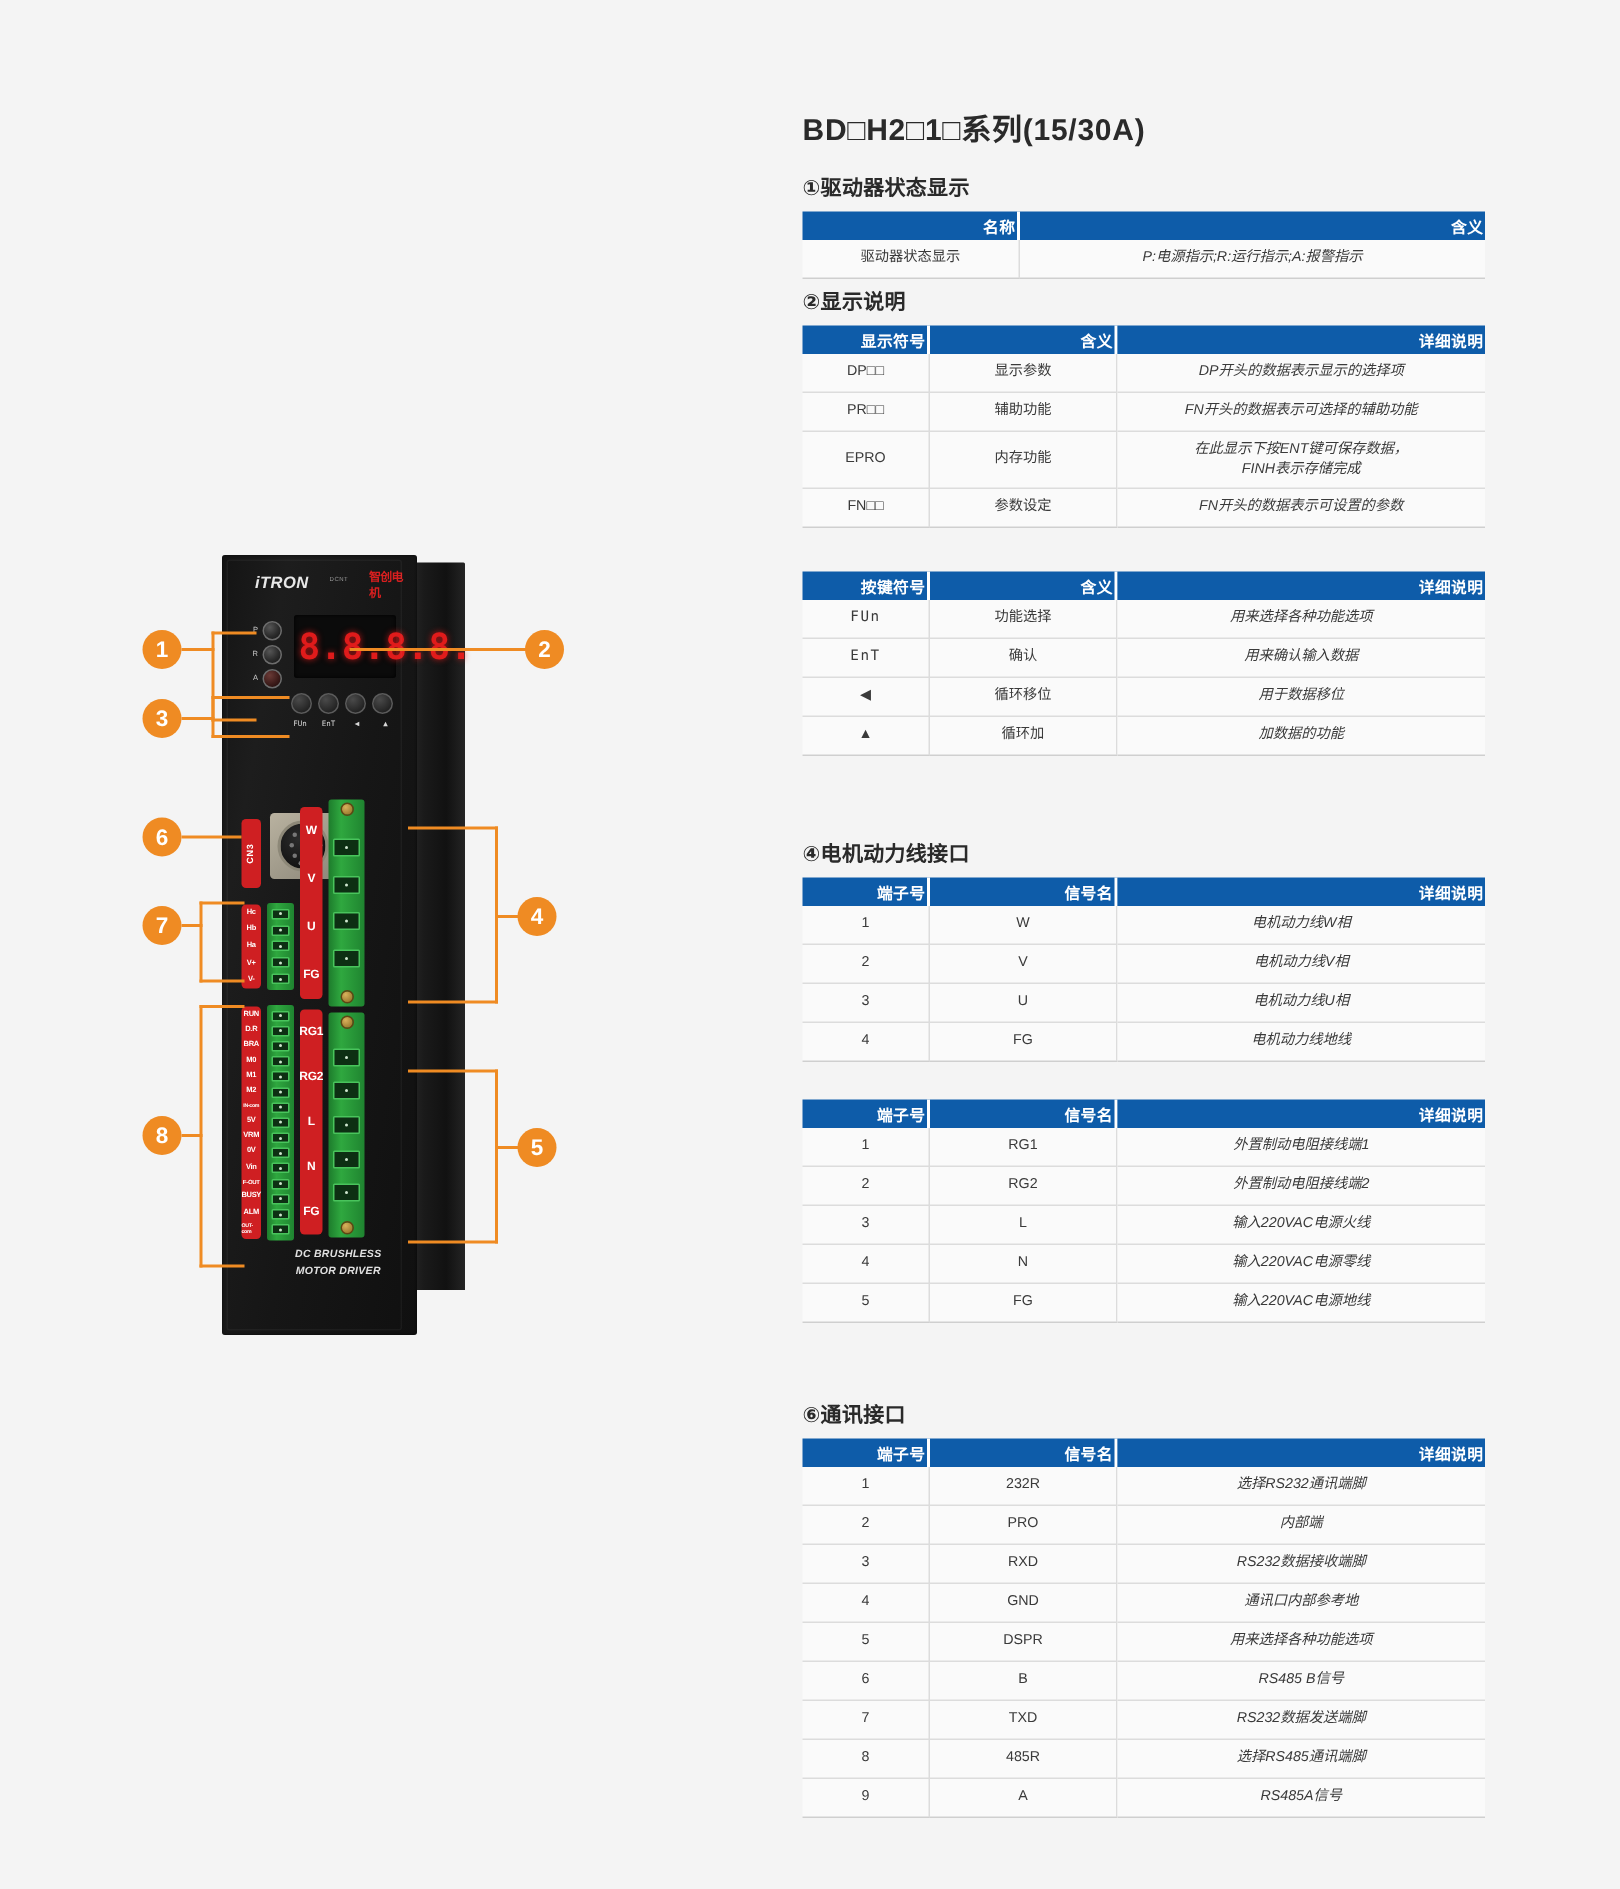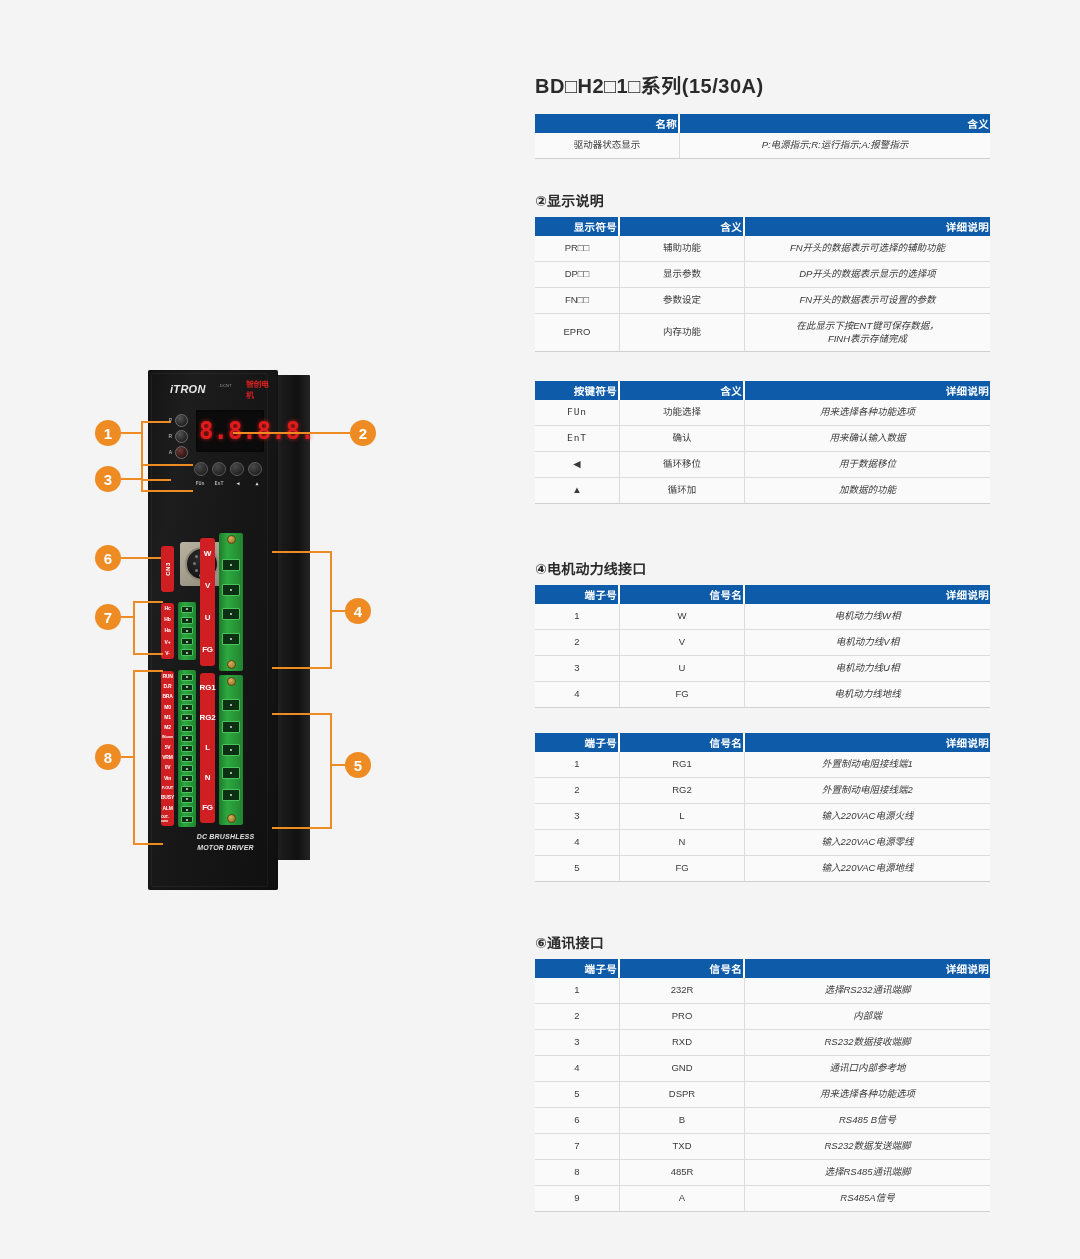--- a/index.html
+++ b/index.html
@@ -411,20 +411,21 @@
     <div class="cl v" style="left:133px;top:670px;height:175px;"></div>
     <div class="cl h" style="left:133px;top:670px;width:30px;"></div>
     <div class="cl h" style="left:133px;top:843px;width:30px;"></div>
   </div>
 
   <div class="content">
 
     <div class="series-title">BD□H2□1□系列(15/30A)</div>
 
     <div class="sec" style="top:114px;">
+      <div class="sec-title">①驱动器状态显示</div>
       <table class="t">
         <colgroup>
             <col style="width:145px">
             <col style="width:310px">
           </colgroup>
         <thead>
             <tr>
           <th>名称</th>
           <th>含义</th>
         </tr>
@@ -448,38 +449,38 @@
           </colgroup>
         <thead>
             <tr>
           <th>显示符号</th>
           <th>含义</th>
           <th>详细说明</th>
         </tr>
           </thead>
         <tbody>
           <tr>
+            <td>DP□□</td>
+            <td>显示参数</td>
+            <td>DP开头的数据表示显示的选择项</td>
+          </tr>
+          <tr>
             <td>PR□□</td>
             <td>辅助功能</td>
             <td>FN开头的数据表示可选择的辅助功能</td>
-          </tr>
-          <tr>
-            <td>DP□□</td>
-            <td>显示参数</td>
-            <td>DP开头的数据表示显示的选择项</td>
-          </tr>
-          <tr>
-            <td>FN□□</td>
-            <td>参数设定</td>
-            <td>FN开头的数据表示可设置的参数</td>
           </tr>
           <tr style="height:38px">
             <td>EPRO</td>
             <td>内存功能</td>
             <td class="two-line">在此显示下按ENT键可保存数据，<br>FINH表示存储完成</td>
+          </tr>
+          <tr>
+            <td>FN□□</td>
+            <td>参数设定</td>
+            <td>FN开头的数据表示可设置的参数</td>
           </tr>
         </tbody>
       </table>
     </div>
 
     <div class="sec" style="top:381px;">
       <table class="t">
         <colgroup>
             <col style="width:85px">
             <col style="width:125px">

